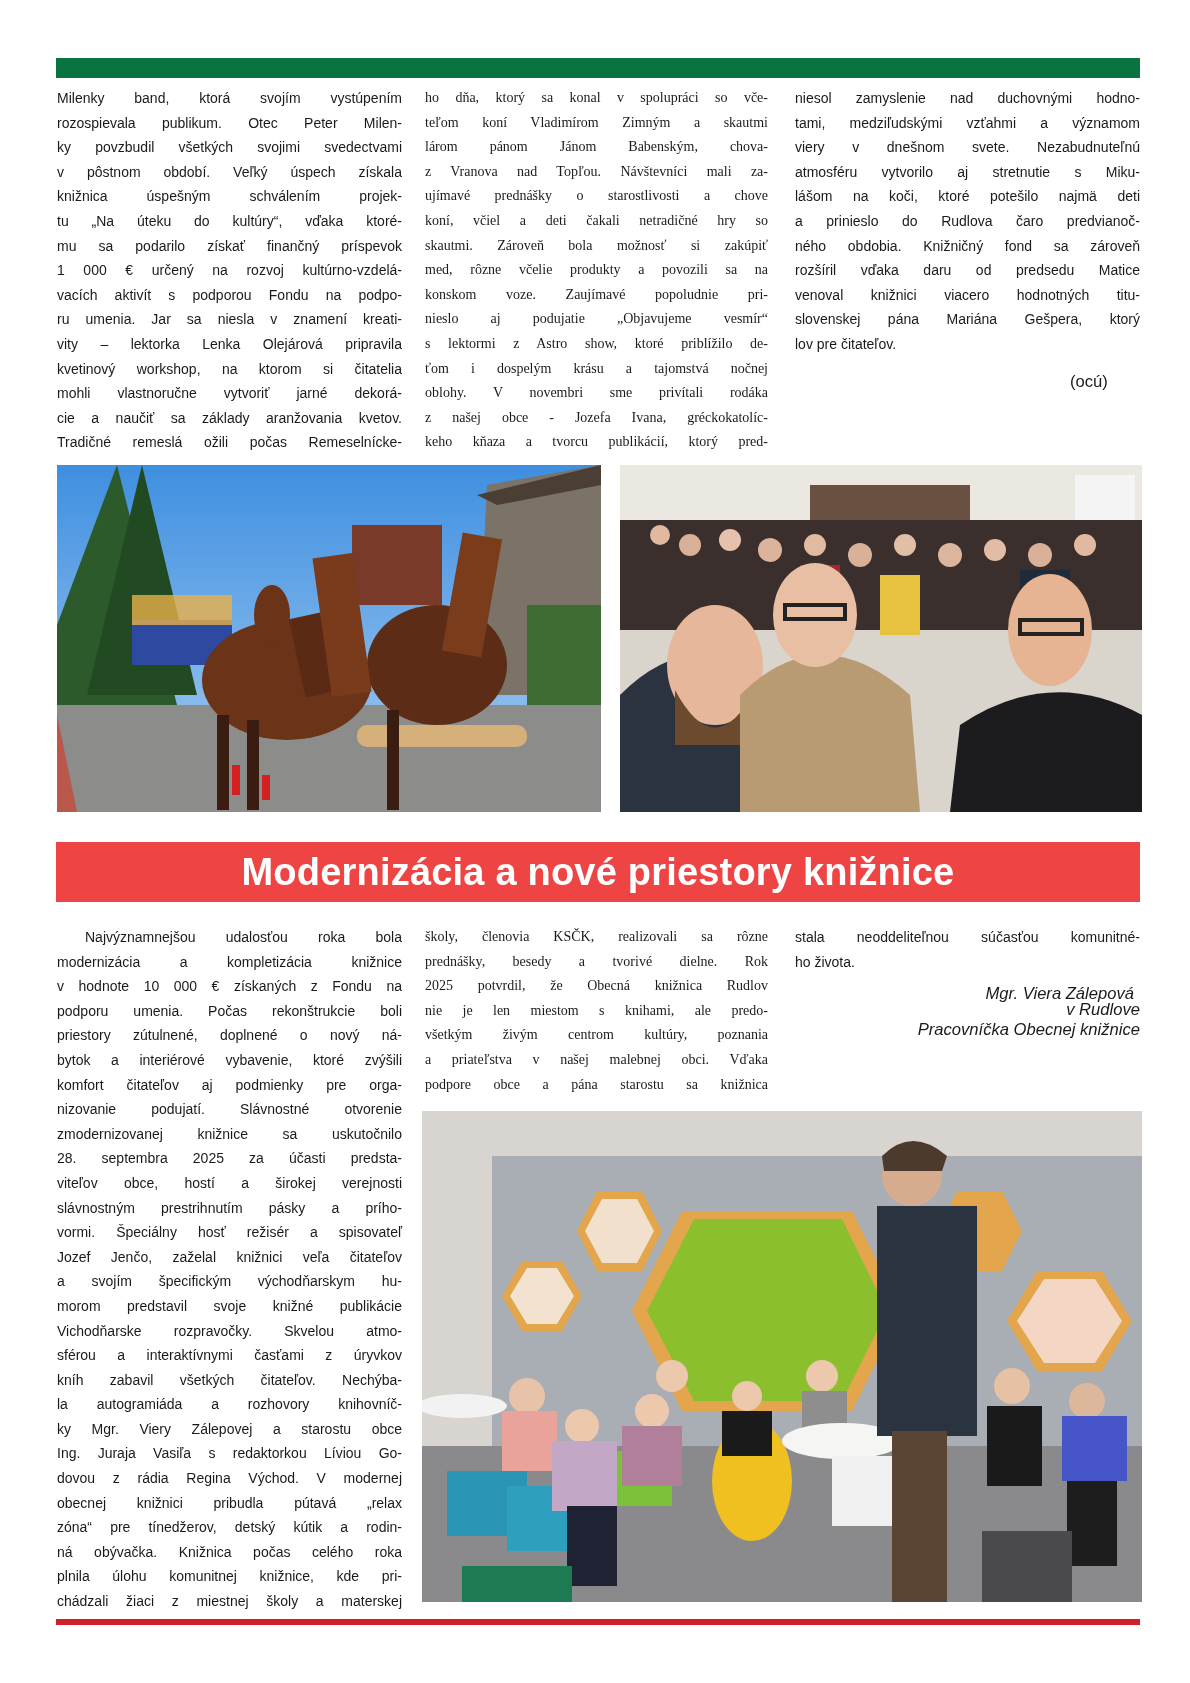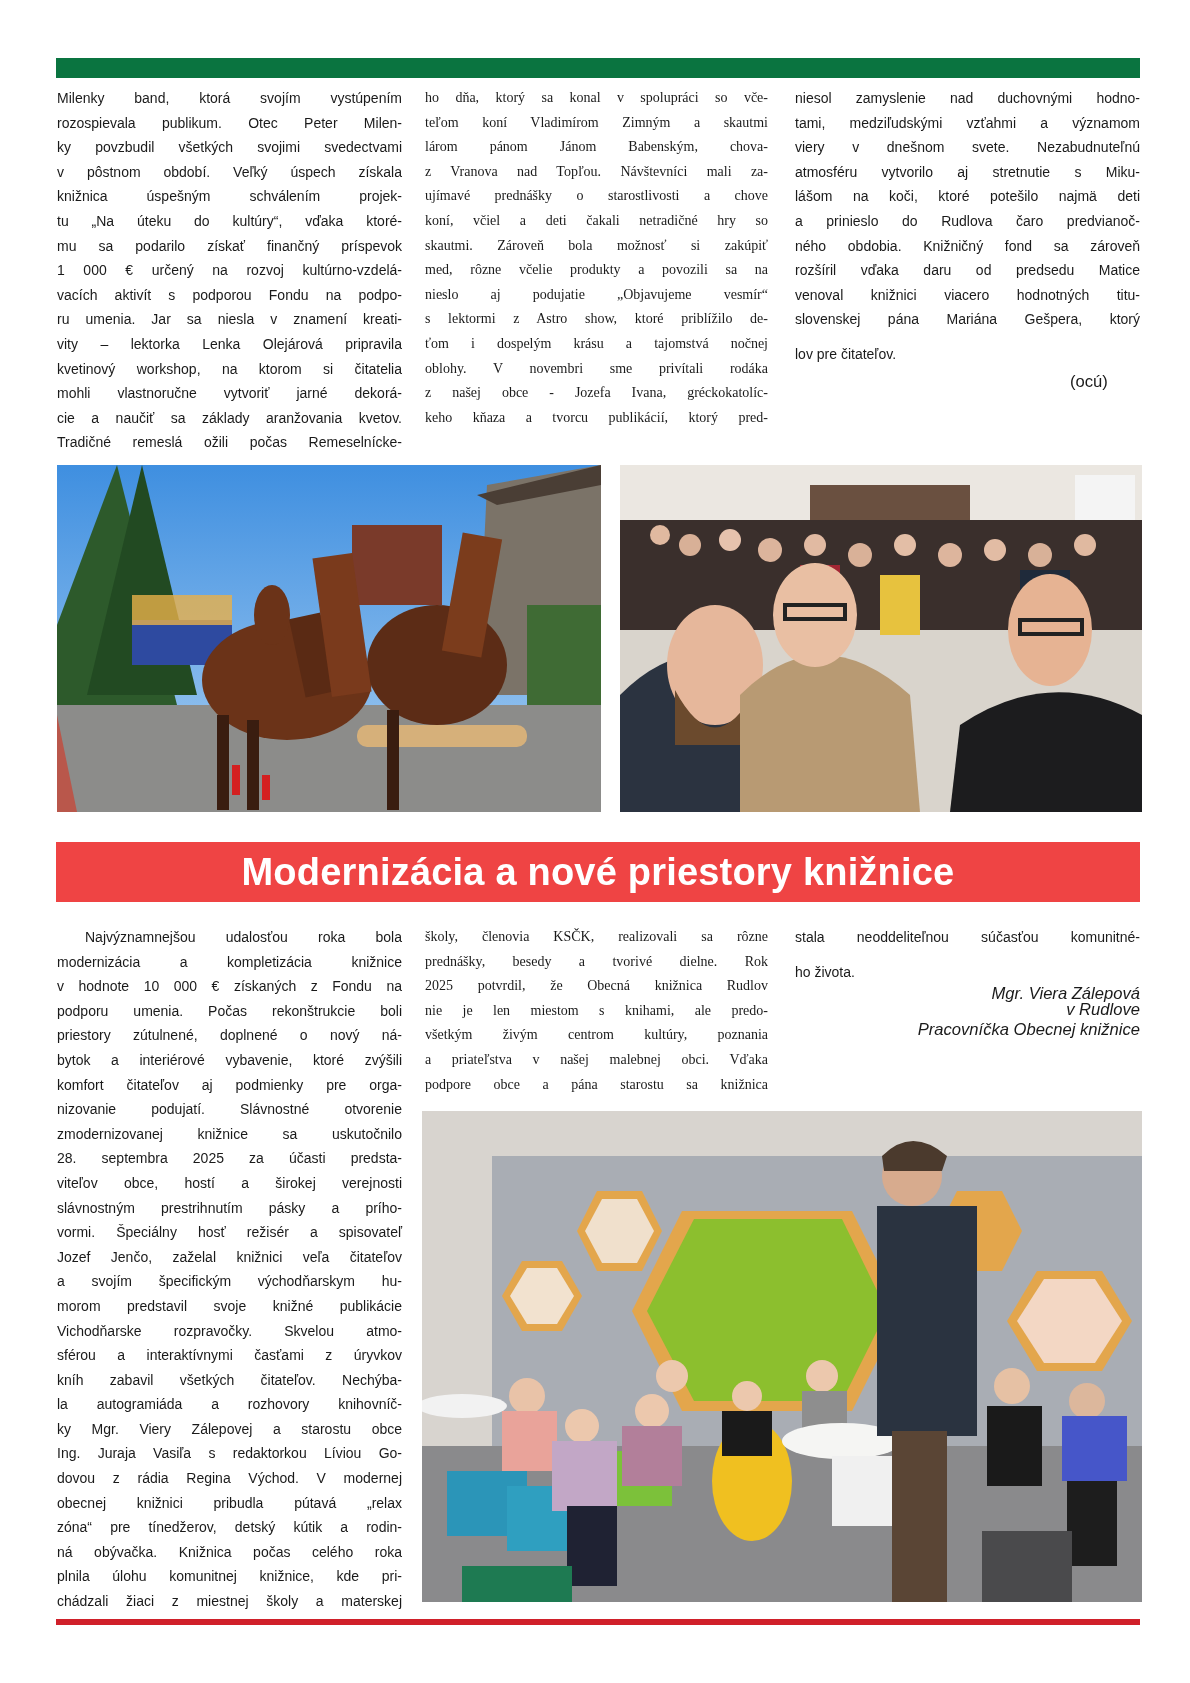--- a/index.html
+++ b/index.html
@@ -2,21 +2,21 @@
 <html><head>
 <meta charset="utf-8">
 <style>
   html, body { margin:0; padding:0; background:#ffffff; }
   body { width:1190px; height:1683px; position:relative; overflow:hidden;
          font-family:"Liberation Sans", "DejaVu Sans", sans-serif; color:#1a1a1a; }
   .abs { position:absolute; }
   .green-bar { left:56px; top:58px; width:1084px; height:20px; background:#0a7440; }
   .col { position:absolute; font-size:14px; line-height:24.6px; text-align:justify; }
   .col .line { display:block; text-align:justify; text-align-last:justify; white-space:nowrap; }
-  .col .line.last { text-align-last:left;margin-top:10px; }
+  .col .line.last { text-align-last:left; }
   .c1 { left:57px; width:345px; }
   .c2 { left:425px; width:343px;font-family:Liberation Serif, serif; }
   .c3 { left:795px; width:345px; }
   .top { top:86px; }
   .bot { top:925px; }
   .signoff { position:absolute; font-size:16.6px; }
   .photo { position:absolute; overflow:hidden; }
   .photo svg { display:block; width:100%; height:100%; }
   .red-heading { left:56px; top:842px; width:1084px; height:60px; background:#ef4444;
                  color:#ffffff; font-weight:bold; font-size:38px; line-height:60px; text-align:center;
@@ -49,20 +49,21 @@
 
 <div class="col c2 top">
   <span class="line">ho dňa, ktorý sa konal v spolupráci so vče-</span>
   <span class="line">teľom koní Vladimírom Zimným a skautmi</span>
   <span class="line">lárom  pánom Jánom Babenským, chova-</span>
   <span class="line">z Vranova nad Topľou. Návštevníci mali za-</span>
   <span class="line">ujímavé prednášky o starostlivosti a chove</span>
   <span class="line">koní, včiel a deti čakali netradičné hry so</span>
   <span class="line">skautmi. Zároveň bola možnosť si zakúpiť</span>
   <span class="line">med, rôzne včelie produkty a povozili sa na</span>
+  <span class="line">konskom voze. Zaujímavé popoludnie pri-</span>
   <span class="line">nieslo aj podujatie „Objavujeme vesmír“</span>
   <span class="line">s lektormi z Astro show, ktoré priblížilo de-</span>
   <span class="line">ťom i dospelým krásu a tajomstvá nočnej</span>
   <span class="line">oblohy. V novembri sme privítali rodáka</span>
   <span class="line">z našej obce - Jozefa Ivana, gréckokatolíc-</span>
   <span class="line">keho kňaza a tvorcu publikácií, ktorý pred-</span>
 </div>
 
 <div class="col c3 top">
   <span class="line">niesol zamyslenie nad duchovnými hodno-</span>
@@ -192,21 +193,21 @@
   <span class="line">všetkým živým centrom kultúry, poznania</span>
   <span class="line">a priateľstva v našej malebnej obci. Vďaka</span>
   <span class="line">podpore obce a pána starostu sa knižnica</span>
 </div>
 
 <div class="col c3 bot">
   <span class="line">stala neoddeliteľnou súčasťou komunitné-</span>
   <span class="line last">ho života.</span>
 </div>
 
-<div class="signoff italic" style="right:50px; top:984px; text-align:right;">Mgr. Viera Zálepová</div>
+<div class="signoff italic" style="right:56px; top:984px; text-align:right;">Mgr. Viera Zálepová</div>
 <div class="signoff italic" style="right:50px; top:1020px; text-align:right;">Pracovníčka Obecnej knižnice</div>
 <div class="signoff italic" style="right:50px; top:1000px; text-align:right;">v Rudlove</div>
 
 <div class="photo" style="left:422px; top:1111px; width:720px; height:491px;">
   <svg viewBox="0 0 720 491" preserveAspectRatio="none">
     <rect width="720" height="491" fill="#d8d4cf"></rect>
     <rect x="70" y="45" width="650" height="300" fill="#a9adb4"></rect>
     <polygon points="260,100 430,100 480,200 430,300 260,300 210,200" fill="#e3a64c"></polygon>
     <polygon points="272,108 420,108 465,200 420,290 272,290 225,200" fill="#8cbf2e"></polygon>
     <polygon points="175,80 220,80 240,120 220,160 175,160 155,120" fill="#e3a64c"></polygon>

